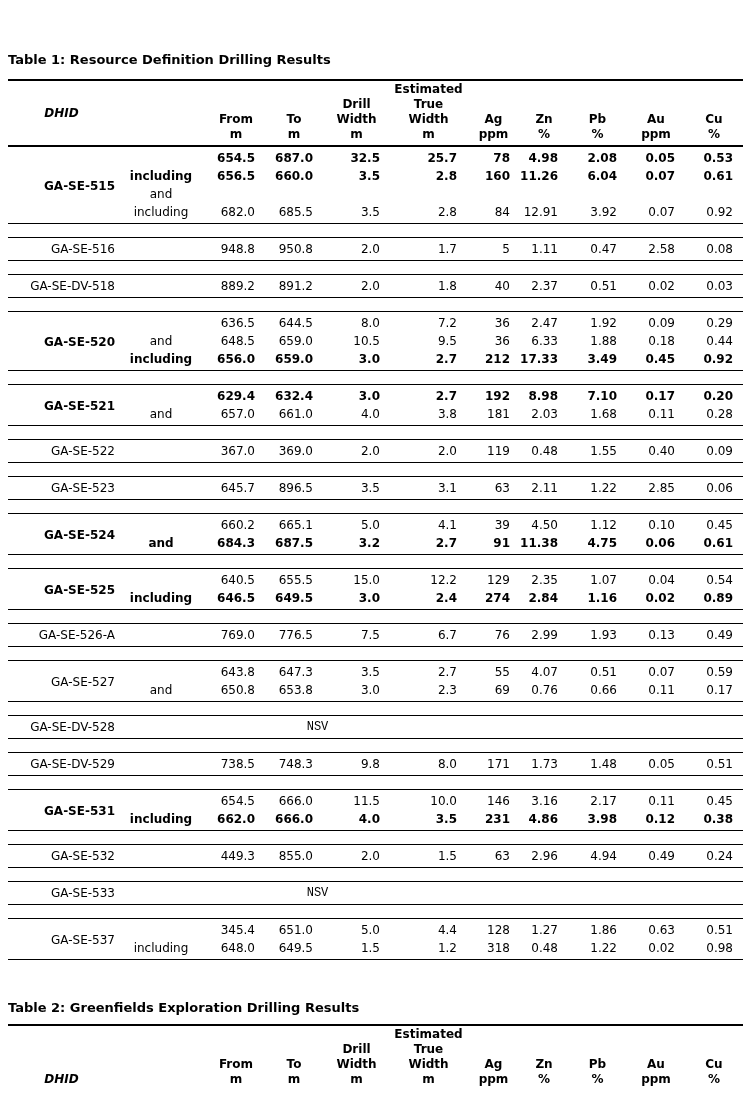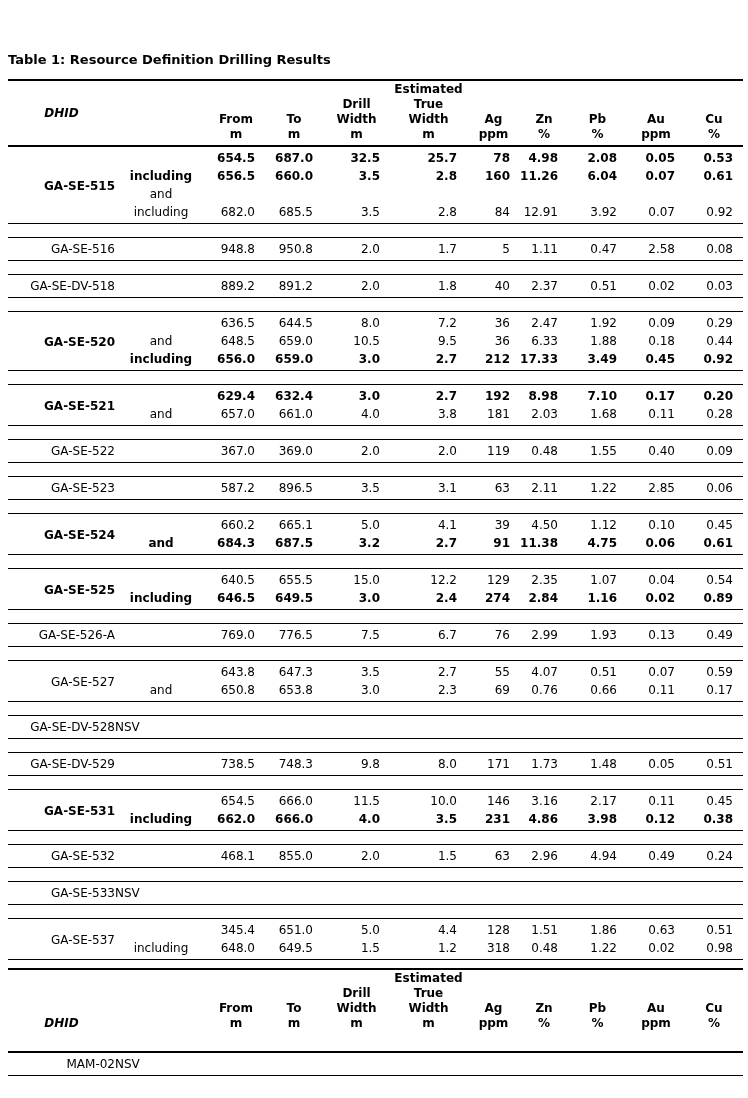--- a/index.html
+++ b/index.html
@@ -63,21 +63,21 @@
     overflow: hidden;
     white-space: nowrap;
   }
   td.num  { text-align: right; padding-right: 10px; }
   td.qual { text-align: center; margin-top: 6px; }
   td.dhid {
     text-align: right;
     vertical-align: middle;
     border-bottom: 1px solid #000;
   }
-  td.nsv { text-align: left; }
+  td.nsv { text-align: center; font-family: Liberation Mono, monospace; }
 
   tr.group-first td { border-top: 1px solid #000; padding-top: 3px; }
   tr.group-last  td { border-bottom: 1px solid #000; padding-bottom: 3px; }
 
   tr.bold td, .dhid-bold { font-weight: bold; }
 
   tr.spacer td {
     border: none;
     height: 13px;
     padding: 0;
@@ -316,21 +316,21 @@
           <td class="num">1.55</td>
           <td class="num">0.40</td>
           <td class="num">0.09</td>
         </tr>
         <tr class="spacer">
           <td colspan="11"></td>
         </tr>
         <tr class="group-first group-last ">
           <td class="dhid" rowspan="1">GA-SE-523</td>
           <td class="qual"></td>
-          <td class="num">587.2</td>
+          <td class="num">645.7</td>
           <td class="num">896.5</td>
           <td class="num">3.5</td>
           <td class="num">3.1</td>
           <td class="num">63</td>
           <td class="num">2.11</td>
           <td class="num">1.22</td>
           <td class="num">2.85</td>
           <td class="num">0.06</td>
         </tr>
         <tr class="spacer">
@@ -487,21 +487,21 @@
           <td class="num">3.98</td>
           <td class="num">0.12</td>
           <td class="num">0.38</td>
         </tr>
         <tr class="spacer">
           <td colspan="11"></td>
         </tr>
         <tr class="group-first group-last ">
           <td class="dhid" rowspan="1">GA-SE-532</td>
           <td class="qual"></td>
-          <td class="num">468.1</td>
+          <td class="num">449.3</td>
           <td class="num">855.0</td>
           <td class="num">2.0</td>
           <td class="num">1.5</td>
           <td class="num">63</td>
           <td class="num">2.96</td>
           <td class="num">4.94</td>
           <td class="num">0.49</td>
           <td class="num">0.24</td>
         </tr>
         <tr class="spacer">
@@ -519,40 +519,41 @@
           <td colspan="11"></td>
         </tr>
         <tr class="group-first ">
           <td class="dhid" rowspan="2">GA-SE-537</td>
           <td class="qual"></td>
           <td class="num">345.4</td>
           <td class="num">651.0</td>
           <td class="num">5.0</td>
           <td class="num">4.4</td>
           <td class="num">128</td>
-          <td class="num">1.51</td>
+          <td class="num">1.27</td>
           <td class="num">1.86</td>
           <td class="num">0.63</td>
           <td class="num">0.51</td>
         </tr>
         <tr class="group-last ">
           <td class="qual">including</td>
           <td class="num">648.0</td>
           <td class="num">649.5</td>
           <td class="num">1.5</td>
           <td class="num">1.2</td>
           <td class="num">318</td>
           <td class="num">0.48</td>
           <td class="num">1.22</td>
           <td class="num">0.02</td>
           <td class="num">0.98</td>
         </tr>
       </tbody>
     </table>
 
+  <div class="table-title t2-title">Table 2: Greenfields Exploration Drilling Results</div>
   <table class="drill t2">
       <colgroup>
         <col class="c-dhid">
         <col class="c-qual">
         <col class="c-from">
         <col class="c-to">
         <col class="c-drill_width">
         <col class="c-true_width">
         <col class="c-ag_ppm">
         <col class="c-zn_pct">

